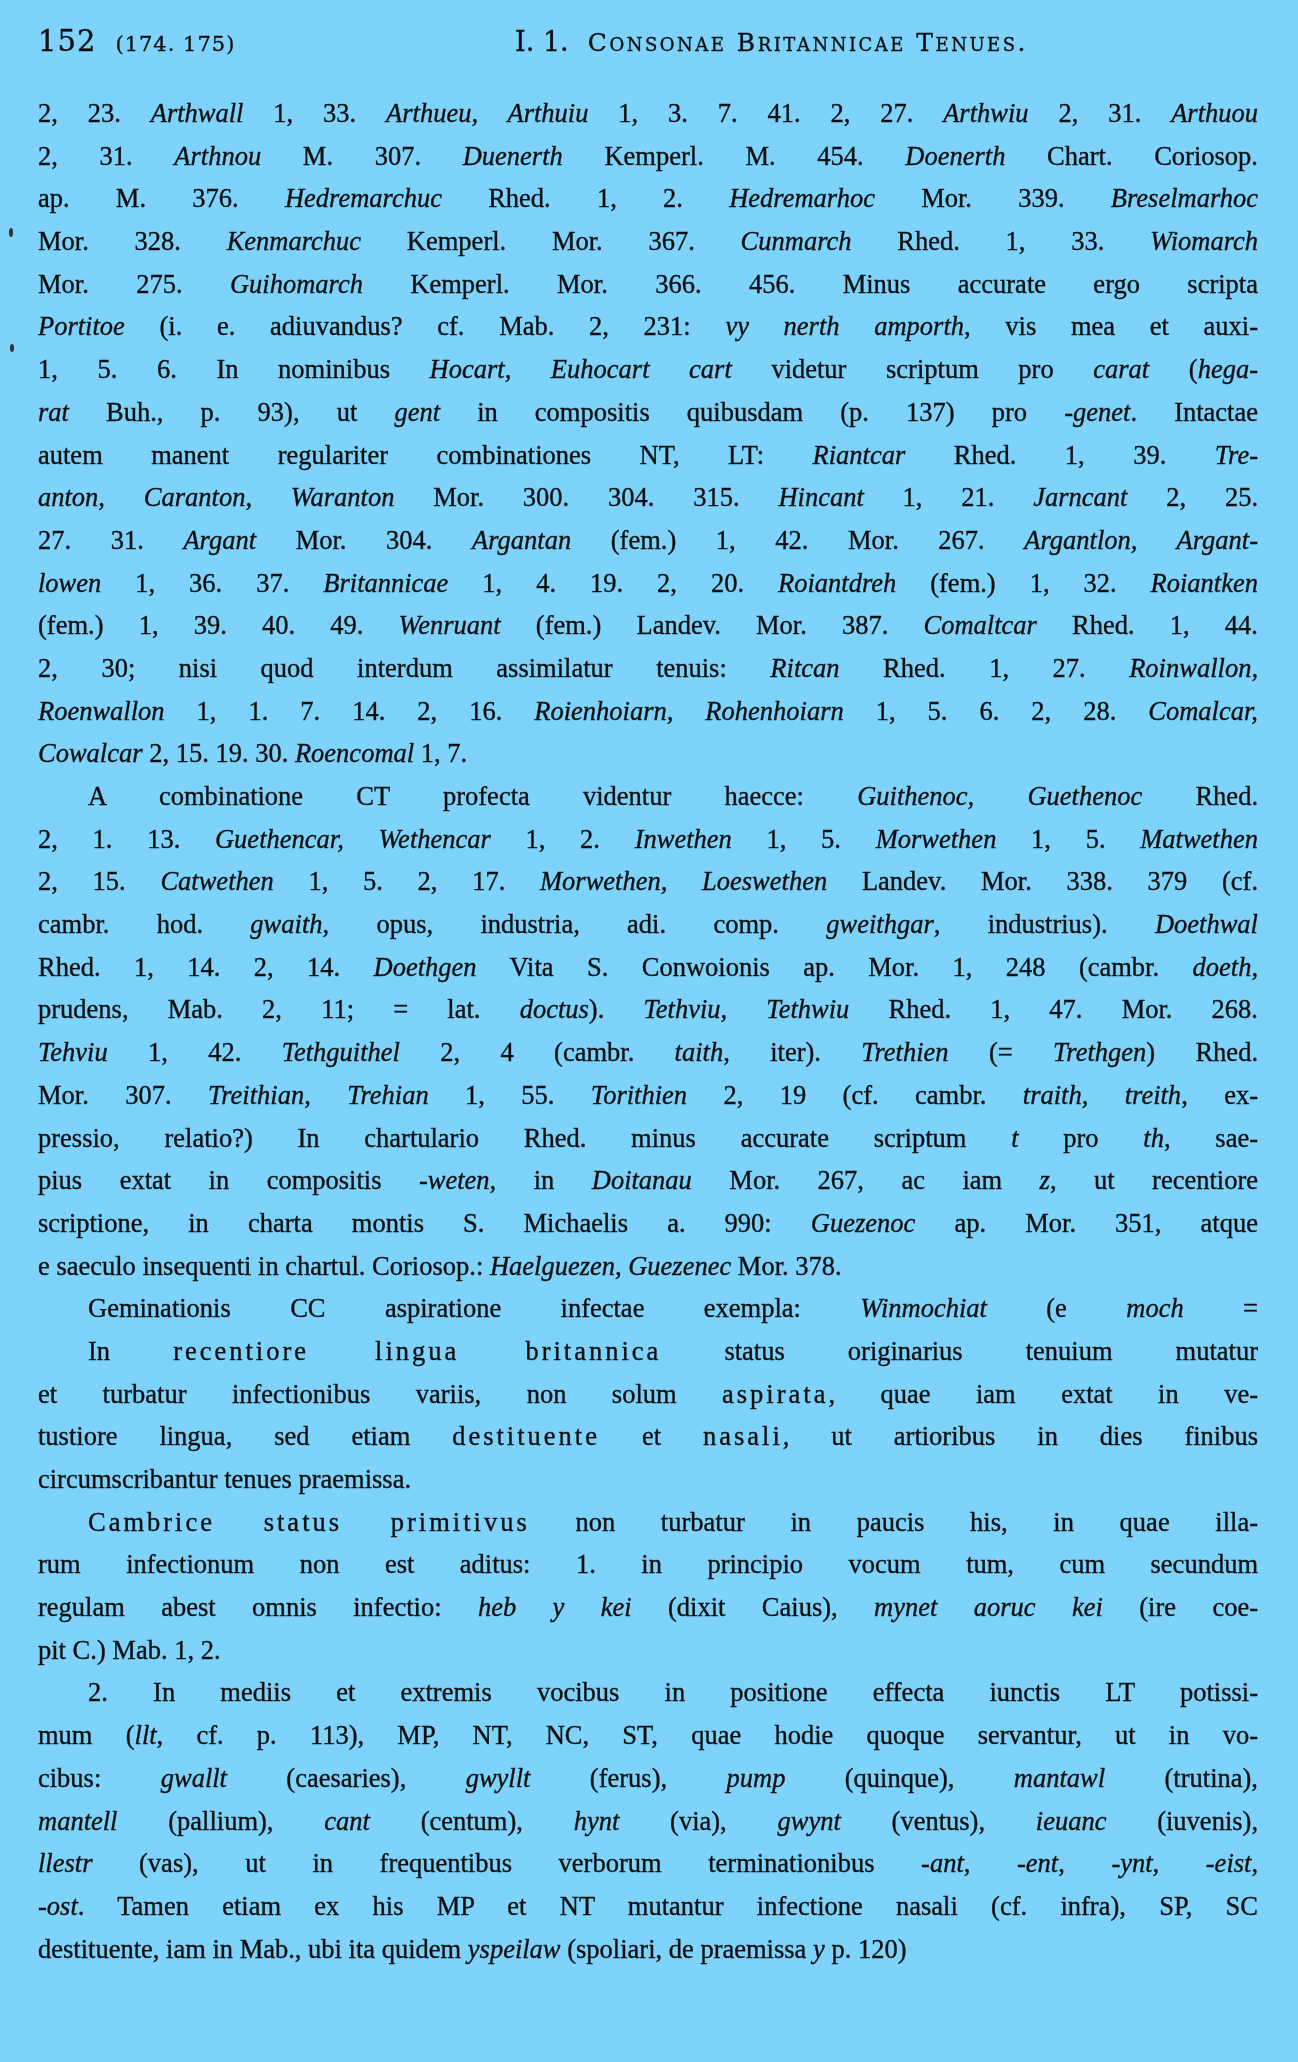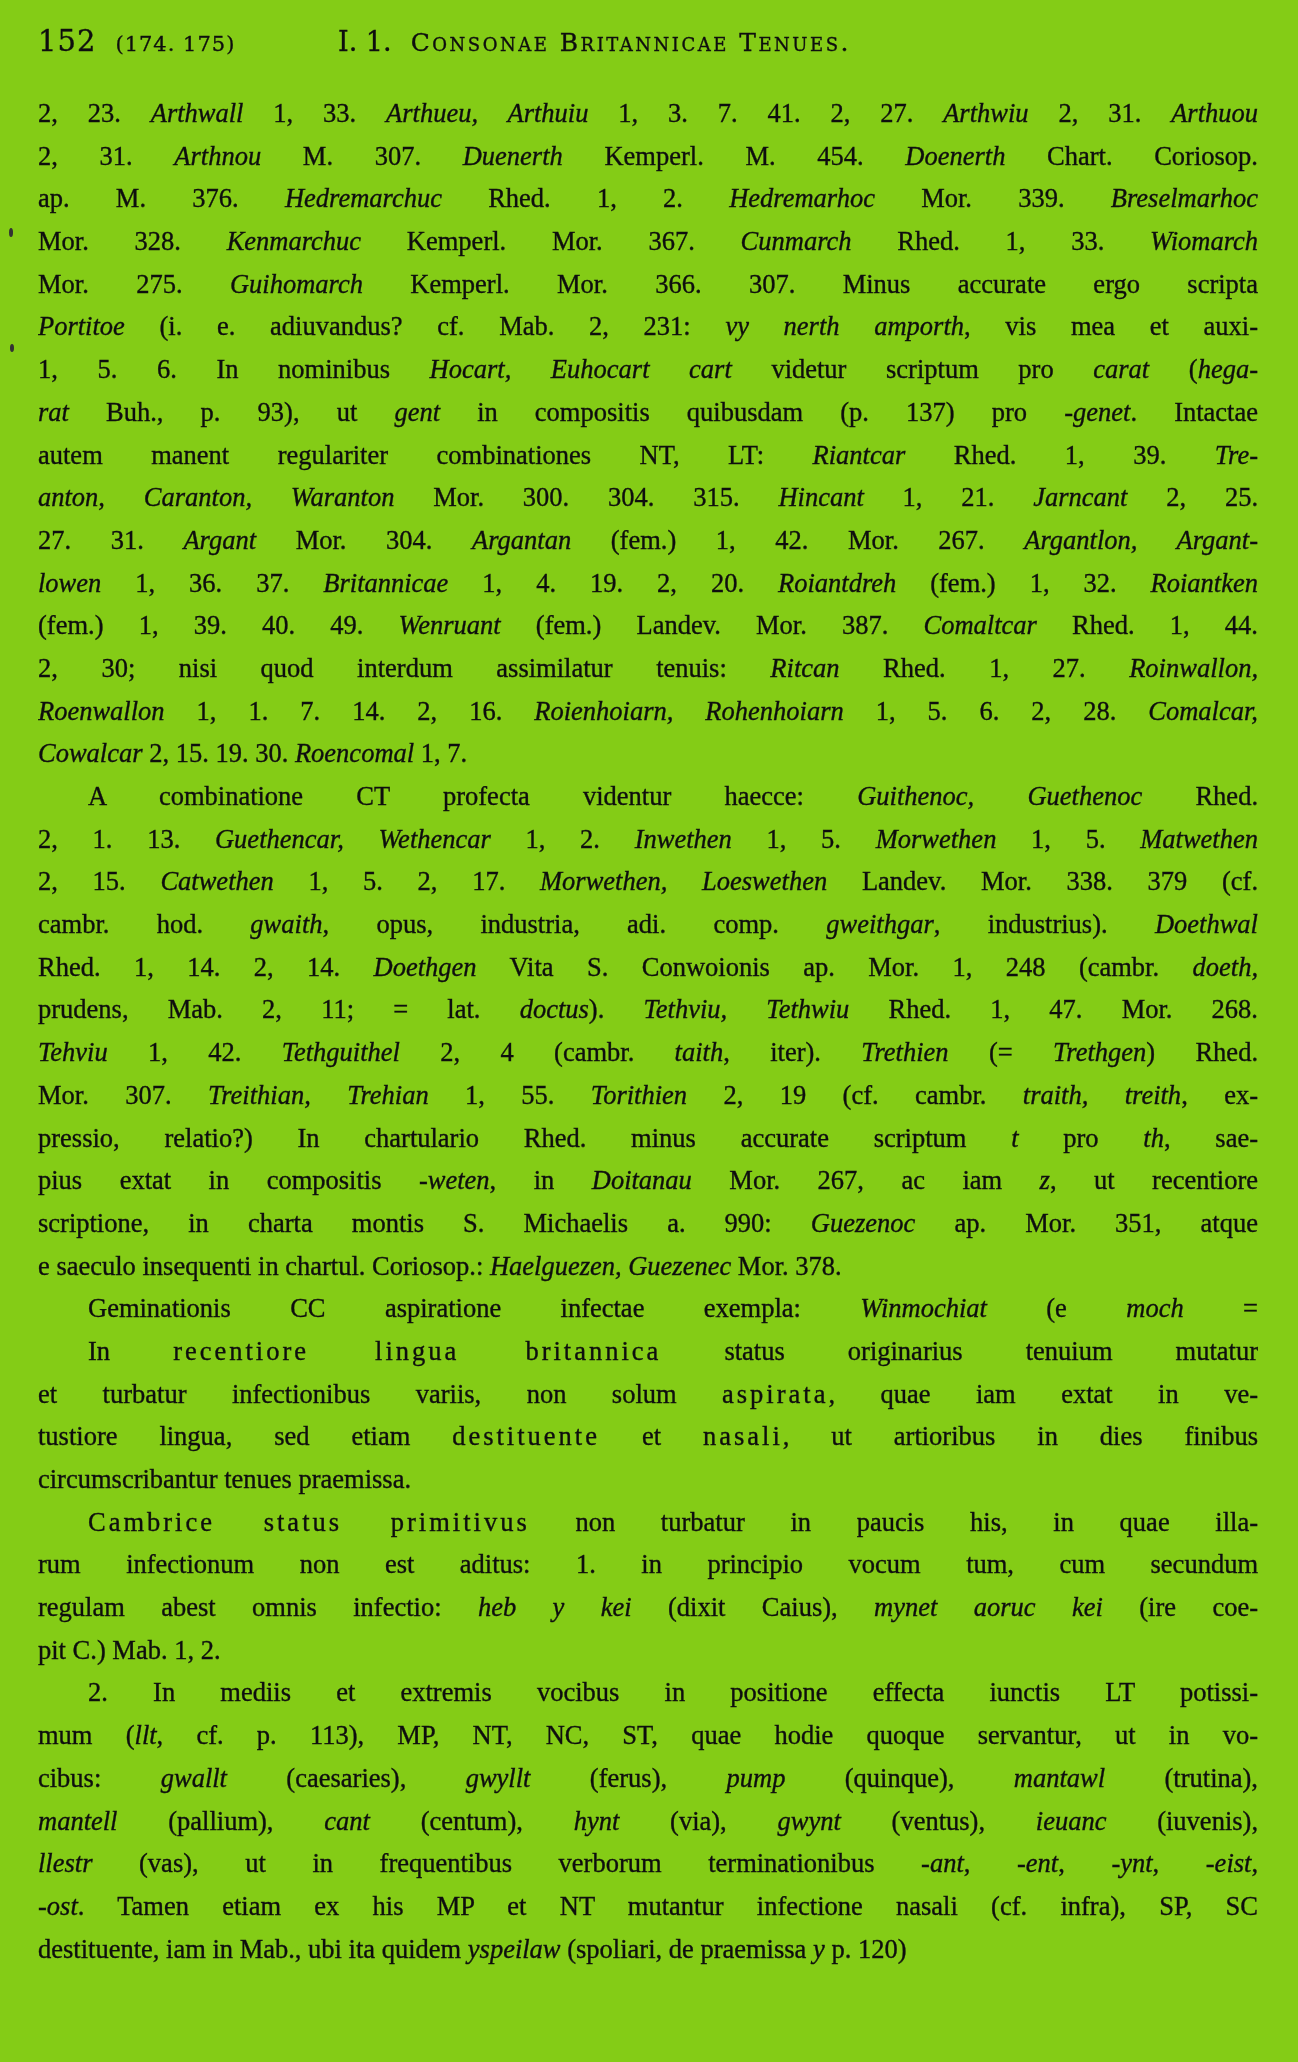--- a/index.html
+++ b/index.html
@@ -1,20 +1,20 @@
 <!DOCTYPE html>
 <html><head>
 <meta charset="utf-8">
 <style>
   html, body { margin: 0; padding: 0; background: #ffffff; }
   .page {
     position: relative;
     width: 1298px;
     height: 2062px;
-    background: #84cc16;
+    background: #7dd3fc;
     color: #0e0e0e;
     font-family: "DejaVu Serif", serif;
     overflow: hidden;
     -webkit-text-stroke: 0.35px #111;
   }
   .header {
     position: absolute;
     top: 24px;
     left: 38px;
     right: 40px;
@@ -26,21 +26,21 @@
     top: 0;
     white-space: nowrap;
   }
   .page-number { font-size: 29px; letter-spacing: 1px; }
   .folio { font-size: 21px; margin-left: 14px; letter-spacing: 1px; }
   .running-title {
     position: absolute;
     left: 300px;
     right: 230px;
     top: 2px;
-    text-align: left;
+    text-align: right;
     white-space: nowrap;
   }
   .section-number { font-size: 27px; margin-right: 14px; }
   .chapter-title {
     font-variant: small-caps;
     font-size: 25px;
     letter-spacing: 2.5px;
   }
   .body-text {
     position: absolute;
@@ -85,21 +85,21 @@
       <span class="chapter-title">Consonae Britannicae Tenues.</span>
     </div>
   </div>
 
   <div class="body-text" id="body-text">
       <div class="para">
         <div class="line"><span>2, 23. </span><span class="it">Arthwall</span><span> 1, 33. </span><span class="it">Arthueu, Arthuiu</span><span> 1, 3. 7. 41. 2, 27. </span><span class="it">Arthwiu</span><span> 2, 31. </span><span class="it">Arthuou</span></div>
         <div class="line"><span>2, 31. </span><span class="it">Arthnou</span><span> M. 307. </span><span class="it">Duenerth</span><span> Kemperl. M. 454. </span><span class="it">Doenerth</span><span> Chart. Coriosop.</span></div>
         <div class="line"><span>ap. M. 376. </span><span class="it">Hedremarchuc</span><span> Rhed. 1, 2. </span><span class="it">Hedremarhoc</span><span> Mor. 339. </span><span class="it">Breselmarhoc</span></div>
         <div class="line"><span>Mor. 328. </span><span class="it">Kenmarchuc</span><span> Kemperl. Mor. 367. </span><span class="it">Cunmarch</span><span> Rhed. 1, 33. </span><span class="it">Wiomarch</span></div>
-        <div class="line"><span>Mor. 275. </span><span class="it">Guihomarch</span><span> Kemperl. Mor. 366. 307.  Minus accurate ergo scripta</span></div>
+        <div class="line"><span>Mor. 275. </span><span class="it">Guihomarch</span><span> Kemperl. Mor. 366. 456.  Minus accurate ergo scripta</span></div>
         <div class="line"><span class="it">Portitoe</span><span> (i. e. adiuvandus? cf. Mab. 2, 231: </span><span class="it">vy nerth amporth</span><span>, vis mea et auxi-</span></div>
         <div class="line"><span>1, 5. 6.  In nominibus </span><span class="it">Hocart, Euhocart cart</span><span> videtur scriptum pro </span><span class="it">carat</span><span> (</span><span class="it">hega-</span></div>
         <div class="line"><span class="it">rat</span><span> Buh., p. 93), ut </span><span class="it">gent</span><span> in compositis quibusdam (p. 137) pro </span><span class="it">-genet</span><span>. Intactae</span></div>
         <div class="line"><span>autem manent regulariter combinationes NT, LT: </span><span class="it">Riantcar</span><span> Rhed. 1, 39. </span><span class="it">Tre-</span></div>
         <div class="line"><span class="it">anton, Caranton, Waranton</span><span> Mor. 300. 304. 315. </span><span class="it">Hincant</span><span> 1, 21. </span><span class="it">Jarncant</span><span> 2, 25.</span></div>
         <div class="line"><span>27. 31. </span><span class="it">Argant</span><span> Mor. 304. </span><span class="it">Argantan</span><span> (fem.) 1, 42. Mor. 267. </span><span class="it">Argantlon, Argant-</span></div>
         <div class="line"><span class="it">lowen</span><span> 1, 36. 37. </span><span class="it">Britannicae</span><span> 1, 4. 19. 2, 20. </span><span class="it">Roiantdreh</span><span> (fem.) 1, 32. </span><span class="it">Roiantken</span></div>
         <div class="line"><span>(fem.) 1, 39. 40. 49. </span><span class="it">Wenruant</span><span> (fem.) Landev. Mor. 387. </span><span class="it">Comaltcar</span><span> Rhed. 1, 44.</span></div>
         <div class="line"><span>2, 30; nisi quod interdum assimilatur tenuis: </span><span class="it">Ritcan</span><span> Rhed. 1, 27. </span><span class="it">Roinwallon,</span></div>
         <div class="line"><span class="it">Roenwallon</span><span> 1, 1. 7. 14. 2, 16. </span><span class="it">Roienhoiarn, Rohenhoiarn</span><span> 1, 5. 6. 2, 28. </span><span class="it">Comalcar,</span></div>

